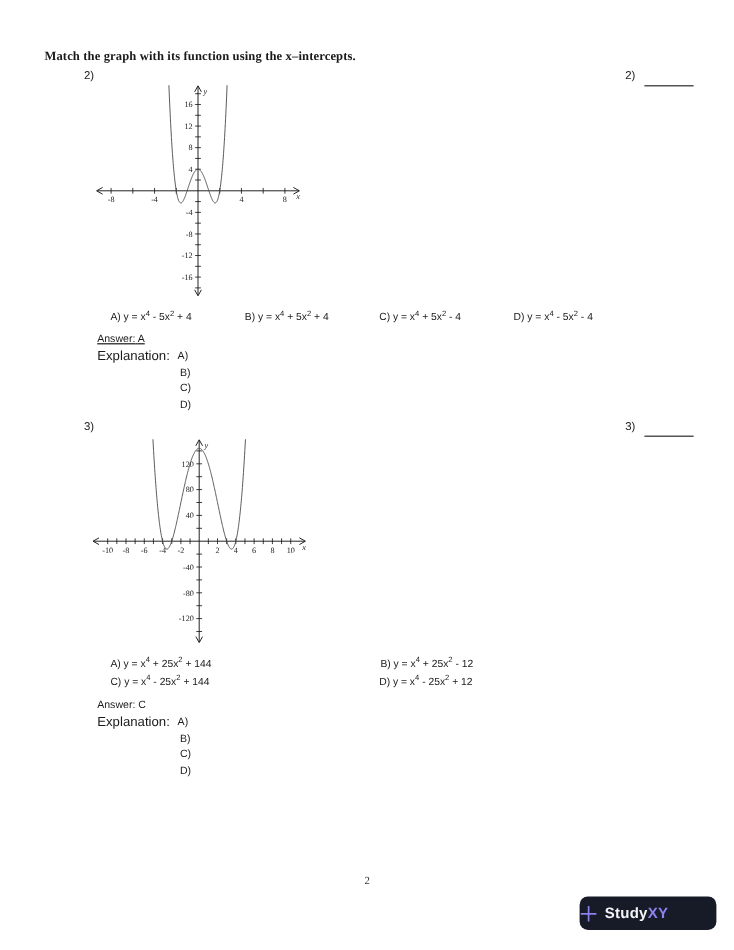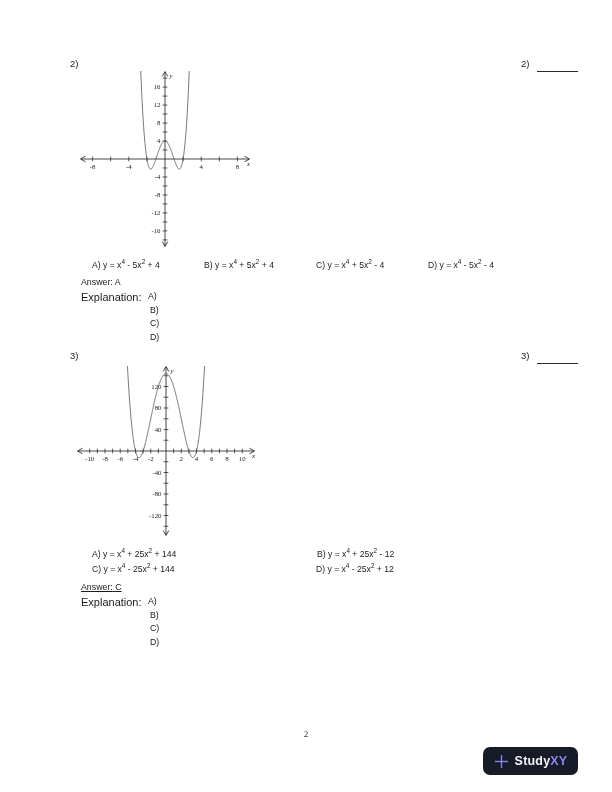--- a/index.html
+++ b/index.html
@@ -18,33 +18,34 @@
   .choice sup,.eq sup{font-size:74%;}
   .ans{position:absolute;font-size:8.8px;}
   .expl-label{position:absolute;font-size:11px;}
   .expl-item{position:absolute;font-size:8.8px;}
   .blankline{position:absolute;border-bottom:1px solid #2b2b2b;height:0;}
   .pagenum{
     position:absolute;left:0;top:729px;width:612px;text-align:center;
     font-size:9px;font-family:"Liberation Serif",serif;color:#333;
   }
   .logo{
-    position:absolute;left:483px;top:747px;width:95px;height:28px;
+    position:absolute;left:483px;top:747px;width:114px;height:28px;
     background:#171a27;border-radius:7px;
-    display:flex;align-items:center;justify-content:center;gap:6px;
+    display:flex;align-items:center;gap:6px;
   }
   .logo-plus{display:block;}
   .logo-text{font-size:12.5px;font-weight:bold;color:#f4f4f8;letter-spacing:.2px;}
   .logo-text .xy{color:#8b82ee;}
 </style>
 </head>
 <body>
 
 <div class="sheet">
 
+  <div class="title">Match the graph with its function using the x–intercepts.</div>
 
   <div class="qnum" style="left:70px;top:58px;">2)</div>
   <div class="qnum" style="left:521px;top:58px;">2)</div>
   <div class="blankline" style="left:537px;top:71px;width:41px;"></div>
 
   <div class="graph" style="left:79px;top:70px;width:172px;height:178px;"><svg width="172" height="178" viewBox="0 0 172 178">
         <defs>
           <clipPath id="clip0">
             <rect x="1" y="1" width="170" height="176"></rect>
           </clipPath>
@@ -96,21 +97,21 @@
         <text x="171" y="96" text-anchor="end" font-family="&quot;Liberation Serif&quot;,serif" font-size="6.8" font-style="italic" fill="#1a1a1a">x</text>
         <text x="90.5" y="8" text-anchor="start" font-family="&quot;Liberation Serif&quot;,serif" font-size="6.8" font-style="italic" fill="#1a1a1a">y</text>
         <path d=" M 34.40 -3943.64 L 34.61 -3871.13 L 34.83 -3799.57 L 35.04 -3728.95 L 35.26 -3659.28 L 35.47 -3590.53 L 35.69 -3522.71 L 35.90 -3455.80 L 36.12 -3389.80 L 36.33 -3324.70 L 36.55 -3260.48 L 36.76 -3197.15 L 36.98 -3134.70 L 37.19 -3073.11 L 37.41 -3012.38 L 37.62 -2952.50 L 37.84 -2893.46 L 38.05 -2835.26 L 38.27 -2777.89 L 38.48 -2721.34 L 38.70 -2665.60 L 38.91 -2610.67 L 39.13 -2556.53 L 39.34 -2503.19 L 39.56 -2450.62 L 39.77 -2398.84 L 39.99 -2347.82 L 40.20 -2297.56 L 40.42 -2248.05 L 40.63 -2199.29 L 40.85 -2151.27 L 41.06 -2103.98 L 41.28 -2057.42 L 41.49 -2011.57 L 41.71 -1966.43 L 41.92 -1922.00 L 42.14 -1878.26 L 42.35 -1835.21 L 42.57 -1792.84 L 42.78 -1751.15 L 43.00 -1710.12 L 43.21 -1669.76 L 43.43 -1630.05 L 43.64 -1590.98 L 43.86 -1552.56 L 44.07 -1514.77 L 44.29 -1477.61 L 44.50 -1441.07 L 44.72 -1405.15 L 44.93 -1369.83 L 45.15 -1335.11 L 45.36 -1300.99 L 45.58 -1267.45 L 45.79 -1234.49 L 46.01 -1202.11 L 46.22 -1170.30 L 46.44 -1139.05 L 46.65 -1108.36 L 46.87 -1078.21 L 47.08 -1048.61 L 47.30 -1019.55 L 47.51 -991.01 L 47.73 -963.00 L 47.94 -935.51 L 48.16 -908.53 L 48.37 -882.06 L 48.59 -856.09 L 48.80 -830.61 L 49.02 -805.62 L 49.23 -781.11 L 49.45 -757.08 L 49.66 -733.52 L 49.88 -710.42 L 50.09 -687.79 L 50.31 -665.60 L 50.52 -643.87 L 50.74 -622.57 L 50.95 -601.71 L 51.17 -581.29 L 51.38 -561.29 L 51.60 -541.70 L 51.81 -522.53 L 52.03 -503.77 L 52.24 -485.42 L 52.46 -467.46 L 52.67 -449.89 L 52.89 -432.71 L 53.10 -415.91 L 53.32 -399.49 L 53.53 -383.44 L 53.75 -367.75 L 53.96 -352.43 L 54.18 -337.46 L 54.39 -322.84 L 54.61 -308.57 L 54.82 -294.64 L 55.04 -281.04 L 55.25 -267.78 L 55.47 -254.83 L 55.68 -242.21 L 55.90 -229.91 L 56.11 -217.92 L 56.33 -206.23 L 56.54 -194.85 L 56.76 -183.76 L 56.97 -172.96 L 57.19 -162.45 L 57.40 -152.23 L 57.62 -142.28 L 57.83 -132.60 L 58.05 -123.20 L 58.26 -114.06 L 58.48 -105.18 L 58.69 -96.55 L 58.91 -88.18 L 59.12 -80.05 L 59.34 -72.17 L 59.55 -64.53 L 59.77 -57.12 L 59.98 -49.94 L 60.20 -42.98 L 60.41 -36.25 L 60.63 -29.74 L 60.84 -23.43 L 61.06 -17.34 L 61.27 -11.46 L 61.49 -5.77 L 61.70 -0.29 L 61.92 5.01 L 62.13 10.11 L 62.35 15.03 L 62.56 19.76 L 62.78 24.32 L 62.99 28.70 L 63.21 32.91 L 63.42 36.95 L 63.64 40.83 L 63.85 44.55 L 64.07 48.11 L 64.28 51.52 L 64.50 54.78 L 64.71 57.89 L 64.93 60.86 L 65.14 63.69 L 65.36 66.38 L 65.57 68.95 L 65.79 71.38 L 66.00 73.68 L 66.22 75.87 L 66.43 77.93 L 66.65 79.87 L 66.86 81.71 L 67.08 83.43 L 67.29 85.04 L 67.51 86.55 L 67.72 87.96 L 67.94 89.27 L 68.15 90.48 L 68.37 91.60 L 68.58 92.63 L 68.80 93.58 L 69.01 94.43 L 69.23 95.21 L 69.44 95.91 L 69.66 96.53 L 69.87 97.08 L 70.09 97.56 L 70.30 97.96 L 70.52 98.31 L 70.73 98.58 L 70.95 98.80 L 71.16 98.96 L 71.38 99.06 L 71.59 99.11 L 71.81 99.11 L 72.02 99.05 L 72.24 98.95 L 72.45 98.81 L 72.67 98.62 L 72.88 98.39 L 73.10 98.12 L 73.31 97.82 L 73.53 97.48 L 73.74 97.11 L 73.96 96.71 L 74.17 96.28 L 74.39 95.83 L 74.60 95.35 L 74.82 94.84 L 75.03 94.32 L 75.25 93.77 L 75.46 93.21 L 75.68 92.64 L 75.89 92.05 L 76.11 91.44 L 76.32 90.83 L 76.54 90.20 L 76.75 89.57 L 76.97 88.93 L 77.18 88.29 L 77.40 87.64 L 77.61 86.99 L 77.83 86.34 L 78.04 85.69 L 78.26 85.05 L 78.47 84.40 L 78.69 83.76 L 78.90 83.13 L 79.12 82.50 L 79.33 81.88 L 79.55 81.27 L 79.76 80.67 L 79.98 80.08 L 80.19 79.50 L 80.41 78.94 L 80.62 78.38 L 80.84 77.85 L 81.05 77.33 L 81.27 76.82 L 81.48 76.33 L 81.70 75.86 L 81.91 75.41 L 82.13 74.98 L 82.34 74.56 L 82.56 74.17 L 82.77 73.80 L 82.99 73.45 L 83.20 73.12 L 83.42 72.82 L 83.63 72.53 L 83.85 72.27 L 84.06 72.04 L 84.28 71.83 L 84.49 71.64 L 84.71 71.47 L 84.92 71.34 L 85.14 71.22 L 85.35 71.13 L 85.57 71.07 L 85.78 71.03 L 86.00 71.02 L 86.21 71.03 L 86.43 71.07 L 86.64 71.13 L 86.86 71.22 L 87.07 71.34 L 87.29 71.47 L 87.50 71.64 L 87.72 71.83 L 87.93 72.04 L 88.15 72.27 L 88.36 72.53 L 88.58 72.82 L 88.79 73.12 L 89.01 73.45 L 89.22 73.80 L 89.44 74.17 L 89.65 74.56 L 89.87 74.98 L 90.08 75.41 L 90.30 75.86 L 90.51 76.33 L 90.73 76.82 L 90.94 77.33 L 91.16 77.85 L 91.37 78.38 L 91.59 78.94 L 91.80 79.50 L 92.02 80.08 L 92.23 80.67 L 92.45 81.27 L 92.66 81.88 L 92.88 82.50 L 93.09 83.13 L 93.31 83.76 L 93.52 84.40 L 93.74 85.05 L 93.95 85.69 L 94.17 86.34 L 94.38 86.99 L 94.60 87.64 L 94.81 88.29 L 95.03 88.93 L 95.24 89.57 L 95.46 90.20 L 95.67 90.83 L 95.89 91.44 L 96.10 92.05 L 96.32 92.64 L 96.53 93.21 L 96.75 93.77 L 96.96 94.32 L 97.18 94.84 L 97.39 95.35 L 97.61 95.83 L 97.82 96.28 L 98.04 96.71 L 98.25 97.11 L 98.47 97.48 L 98.68 97.82 L 98.90 98.12 L 99.11 98.39 L 99.33 98.62 L 99.54 98.81 L 99.76 98.95 L 99.97 99.05 L 100.19 99.11 L 100.40 99.11 L 100.62 99.06 L 100.83 98.96 L 101.05 98.80 L 101.26 98.58 L 101.48 98.31 L 101.69 97.96 L 101.91 97.56 L 102.12 97.08 L 102.34 96.53 L 102.55 95.91 L 102.77 95.21 L 102.98 94.43 L 103.20 93.58 L 103.41 92.63 L 103.63 91.60 L 103.84 90.48 L 104.06 89.27 L 104.27 87.96 L 104.49 86.55 L 104.70 85.04 L 104.92 83.43 L 105.13 81.71 L 105.35 79.87 L 105.56 77.93 L 105.78 75.87 L 105.99 73.68 L 106.21 71.38 L 106.42 68.95 L 106.64 66.38 L 106.85 63.69 L 107.07 60.86 L 107.28 57.89 L 107.50 54.78 L 107.71 51.52 L 107.93 48.11 L 108.14 44.55 L 108.36 40.83 L 108.57 36.95 L 108.79 32.91 L 109.00 28.70 L 109.22 24.32 L 109.43 19.76 L 109.65 15.03 L 109.86 10.11 L 110.08 5.01 L 110.29 -0.29 L 110.51 -5.77 L 110.72 -11.46 L 110.94 -17.34 L 111.15 -23.43 L 111.37 -29.74 L 111.58 -36.25 L 111.80 -42.98 L 112.01 -49.94 L 112.23 -57.12 L 112.44 -64.53 L 112.66 -72.17 L 112.87 -80.05 L 113.09 -88.18 L 113.30 -96.55 L 113.52 -105.18 L 113.73 -114.06 L 113.95 -123.20 L 114.16 -132.60 L 114.38 -142.28 L 114.59 -152.23 L 114.81 -162.45 L 115.02 -172.96 L 115.24 -183.76 L 115.45 -194.85 L 115.67 -206.23 L 115.88 -217.92 L 116.10 -229.91 L 116.31 -242.21 L 116.53 -254.83 L 116.74 -267.78 L 116.96 -281.04 L 117.17 -294.64 L 117.39 -308.57 L 117.60 -322.84 L 117.82 -337.46 L 118.03 -352.43 L 118.25 -367.75 L 118.46 -383.44 L 118.68 -399.49 L 118.89 -415.91 L 119.11 -432.71 L 119.32 -449.89 L 119.54 -467.46 L 119.75 -485.42 L 119.97 -503.77 L 120.18 -522.53 L 120.40 -541.70 L 120.61 -561.29 L 120.83 -581.29 L 121.04 -601.71 L 121.26 -622.57 L 121.47 -643.87 L 121.69 -665.60 L 121.90 -687.79 L 122.12 -710.42 L 122.33 -733.52 L 122.55 -757.08 L 122.76 -781.11 L 122.98 -805.62 L 123.19 -830.61 L 123.41 -856.09 L 123.62 -882.06 L 123.84 -908.53 L 124.05 -935.51 L 124.27 -963.00 L 124.48 -991.01 L 124.70 -1019.55 L 124.91 -1048.61 L 125.13 -1078.21 L 125.34 -1108.36 L 125.56 -1139.05 L 125.77 -1170.30 L 125.99 -1202.11 L 126.20 -1234.49 L 126.42 -1267.45 L 126.63 -1300.99 L 126.85 -1335.11 L 127.06 -1369.83 L 127.28 -1405.15 L 127.49 -1441.07 L 127.71 -1477.61 L 127.92 -1514.77 L 128.14 -1552.56 L 128.35 -1590.98 L 128.57 -1630.05 L 128.78 -1669.76 L 129.00 -1710.12 L 129.21 -1751.15 L 129.43 -1792.84 L 129.64 -1835.21 L 129.86 -1878.26 L 130.07 -1922.00 L 130.29 -1966.43 L 130.50 -2011.57 L 130.72 -2057.42 L 130.93 -2103.98 L 131.15 -2151.27 L 131.36 -2199.29 L 131.58 -2248.05 L 131.79 -2297.56 L 132.01 -2347.82 L 132.22 -2398.84 L 132.44 -2450.62 L 132.65 -2503.19 L 132.87 -2556.53 L 133.08 -2610.67 L 133.30 -2665.60 L 133.51 -2721.34 L 133.73 -2777.89 L 133.94 -2835.26 L 134.16 -2893.46 L 134.37 -2952.50 L 134.59 -3012.38 L 134.80 -3073.11 L 135.02 -3134.70 L 135.23 -3197.15 L 135.45 -3260.48 L 135.66 -3324.70 L 135.88 -3389.80 L 136.09 -3455.80 L 136.31 -3522.71 L 136.52 -3590.53 L 136.74 -3659.28 L 136.95 -3728.95 L 137.17 -3799.57 L 137.38 -3871.13 L 137.60 -3943.64" fill="none" stroke="#4a4a4a" stroke-width="0.75" stroke-linejoin="round" clip-path="url(#clip0)"></path>
       </svg></div>
 
   <span class="choice" style="left:92px;top:258px;">A) y = x<sup>4</sup> - 5x<sup>2</sup> + 4</span>
   <span class="choice" style="left:204px;top:258px;">B) y = x<sup>4</sup> + 5x<sup>2</sup> + 4</span>
   <span class="choice" style="left:316px;top:258px;">C) y = x<sup>4</sup> + 5x<sup>2</sup> - 4</span>
   <span class="choice" style="left:428px;top:258px;">D) y = x<sup>4</sup> - 5x<sup>2</sup> - 4</span>
 
-  <span class="ans" style="left:81px;top:277px;"><span>Answer:</span> <span>A</span></span>
+  <span class="ans" style="left:81px;top:277px;text-decoration:underline;"><span>Answer:</span> <span>A</span></span>
 
   <span class="expl-label" style="left:81px;top:291px;">Explanation:</span>
   <span class="expl-item" style="left:148px;top:291px;">A)</span>
   <span class="expl-item" style="left:150px;top:305px;">B)</span>
   <span class="expl-item" style="left:150px;top:318px;">C)</span>
   <span class="expl-item" style="left:150px;top:332px;">D)</span>
 
   <div class="qnum" style="left:70px;top:350px;">3)</div>
   <div class="qnum" style="left:521px;top:350px;">3)</div>
   <div class="blankline" style="left:537px;top:363px;width:41px;"></div>
@@ -180,21 +181,21 @@
         <text x="179" y="93" text-anchor="end" font-family="&quot;Liberation Serif&quot;,serif" font-size="6.8" font-style="italic" fill="#1a1a1a">x</text>
         <text x="94.5" y="8" text-anchor="start" font-family="&quot;Liberation Serif&quot;,serif" font-size="6.8" font-style="italic" fill="#1a1a1a">y</text>
         <path d=" M 13.95 -3968.35 L 14.18 -3913.65 L 14.40 -3859.48 L 14.63 -3805.84 L 14.85 -3752.72 L 15.08 -3700.12 L 15.30 -3648.04 L 15.53 -3596.48 L 15.75 -3545.43 L 15.98 -3494.88 L 16.20 -3444.84 L 16.43 -3395.31 L 16.65 -3346.27 L 16.88 -3297.73 L 17.10 -3249.68 L 17.33 -3202.12 L 17.55 -3155.05 L 17.78 -3108.46 L 18.00 -3062.35 L 18.23 -3016.72 L 18.45 -2971.56 L 18.68 -2926.87 L 18.90 -2882.65 L 19.13 -2838.89 L 19.35 -2795.59 L 19.58 -2752.76 L 19.80 -2710.37 L 20.03 -2668.44 L 20.25 -2626.96 L 20.48 -2585.93 L 20.70 -2545.34 L 20.93 -2505.18 L 21.15 -2465.47 L 21.38 -2426.19 L 21.60 -2387.34 L 21.83 -2348.92 L 22.05 -2310.92 L 22.28 -2273.34 L 22.50 -2236.19 L 22.73 -2199.45 L 22.95 -2163.12 L 23.18 -2127.21 L 23.40 -2091.70 L 23.63 -2056.60 L 23.85 -2021.89 L 24.08 -1987.59 L 24.30 -1953.69 L 24.53 -1920.17 L 24.75 -1887.05 L 24.98 -1854.31 L 25.20 -1821.96 L 25.43 -1789.99 L 25.65 -1758.40 L 25.88 -1727.18 L 26.10 -1696.34 L 26.33 -1665.87 L 26.55 -1635.77 L 26.78 -1606.03 L 27.00 -1576.66 L 27.23 -1547.64 L 27.45 -1518.98 L 27.68 -1490.68 L 27.90 -1462.72 L 28.13 -1435.12 L 28.35 -1407.86 L 28.58 -1380.95 L 28.80 -1354.37 L 29.03 -1328.13 L 29.25 -1302.23 L 29.48 -1276.66 L 29.70 -1251.43 L 29.93 -1226.51 L 30.15 -1201.93 L 30.38 -1177.66 L 30.60 -1153.72 L 30.83 -1130.09 L 31.05 -1106.78 L 31.28 -1083.78 L 31.50 -1061.09 L 31.73 -1038.70 L 31.95 -1016.62 L 32.18 -994.84 L 32.40 -973.37 L 32.63 -952.18 L 32.85 -931.29 L 33.08 -910.70 L 33.30 -890.39 L 33.53 -870.37 L 33.75 -850.63 L 33.98 -831.18 L 34.20 -812.00 L 34.43 -793.11 L 34.65 -774.48 L 34.88 -756.13 L 35.10 -738.05 L 35.33 -720.24 L 35.55 -702.69 L 35.78 -685.40 L 36.00 -668.38 L 36.23 -651.61 L 36.45 -635.10 L 36.68 -618.84 L 36.90 -602.83 L 37.13 -587.07 L 37.35 -571.56 L 37.58 -556.29 L 37.80 -541.27 L 38.03 -526.48 L 38.25 -511.93 L 38.48 -497.62 L 38.70 -483.53 L 38.93 -469.68 L 39.15 -456.06 L 39.38 -442.66 L 39.60 -429.49 L 39.83 -416.54 L 40.05 -403.81 L 40.28 -391.29 L 40.50 -378.99 L 40.73 -366.91 L 40.95 -355.03 L 41.18 -343.36 L 41.40 -331.90 L 41.63 -320.65 L 41.85 -309.59 L 42.08 -298.74 L 42.30 -288.09 L 42.53 -277.63 L 42.75 -267.36 L 42.98 -257.29 L 43.20 -247.41 L 43.43 -237.72 L 43.65 -228.21 L 43.88 -218.88 L 44.10 -209.74 L 44.33 -200.78 L 44.55 -191.99 L 44.78 -183.38 L 45.00 -174.95 L 45.23 -166.69 L 45.45 -158.59 L 45.68 -150.67 L 45.90 -142.91 L 46.13 -135.32 L 46.35 -127.88 L 46.58 -120.61 L 46.80 -113.50 L 47.03 -106.54 L 47.25 -99.74 L 47.48 -93.09 L 47.70 -86.60 L 47.93 -80.25 L 48.15 -74.05 L 48.38 -67.99 L 48.60 -62.08 L 48.83 -56.31 L 49.05 -50.68 L 49.28 -45.19 L 49.50 -39.84 L 49.73 -34.62 L 49.95 -29.53 L 50.18 -24.58 L 50.40 -19.75 L 50.63 -15.06 L 50.85 -10.49 L 51.08 -6.04 L 51.30 -1.72 L 51.53 2.49 L 51.75 6.57 L 51.98 10.53 L 52.20 14.38 L 52.43 18.12 L 52.65 21.74 L 52.88 25.25 L 53.10 28.65 L 53.33 31.94 L 53.55 35.13 L 53.78 38.21 L 54.00 41.19 L 54.23 44.07 L 54.45 46.84 L 54.68 49.52 L 54.90 52.10 L 55.13 54.59 L 55.35 56.98 L 55.58 59.28 L 55.80 61.49 L 56.03 63.61 L 56.25 65.64 L 56.48 67.58 L 56.70 69.44 L 56.93 71.22 L 57.15 72.91 L 57.38 74.52 L 57.60 76.05 L 57.83 77.51 L 58.05 78.89 L 58.28 80.19 L 58.50 81.42 L 58.73 82.58 L 58.95 83.67 L 59.18 84.68 L 59.40 85.63 L 59.63 86.52 L 59.85 87.33 L 60.08 88.08 L 60.30 88.77 L 60.53 89.40 L 60.75 89.97 L 60.98 90.47 L 61.20 90.92 L 61.43 91.32 L 61.65 91.65 L 61.88 91.94 L 62.10 92.17 L 62.33 92.35 L 62.55 92.47 L 62.78 92.55 L 63.00 92.58 L 63.23 92.57 L 63.45 92.51 L 63.68 92.40 L 63.90 92.25 L 64.13 92.06 L 64.35 91.82 L 64.58 91.55 L 64.80 91.24 L 65.03 90.89 L 65.25 90.50 L 65.48 90.08 L 65.70 89.62 L 65.93 89.13 L 66.15 88.60 L 66.38 88.05 L 66.60 87.46 L 66.83 86.85 L 67.05 86.20 L 67.28 85.53 L 67.50 84.83 L 67.73 84.11 L 67.95 83.36 L 68.18 82.59 L 68.40 81.80 L 68.63 80.98 L 68.85 80.15 L 69.08 79.29 L 69.30 78.42 L 69.53 77.52 L 69.75 76.61 L 69.98 75.69 L 70.20 74.75 L 70.43 73.79 L 70.65 72.82 L 70.88 71.84 L 71.10 70.85 L 71.33 69.84 L 71.55 68.83 L 71.78 67.80 L 72.00 66.77 L 72.23 65.73 L 72.45 64.68 L 72.68 63.62 L 72.90 62.56 L 73.13 61.50 L 73.35 60.43 L 73.58 59.36 L 73.80 58.28 L 74.03 57.21 L 74.25 56.13 L 74.48 55.05 L 74.70 53.97 L 74.93 52.89 L 75.15 51.81 L 75.38 50.74 L 75.60 49.67 L 75.83 48.60 L 76.05 47.54 L 76.28 46.48 L 76.50 45.42 L 76.73 44.37 L 76.95 43.33 L 77.18 42.30 L 77.40 41.27 L 77.63 40.25 L 77.85 39.24 L 78.08 38.24 L 78.30 37.24 L 78.53 36.26 L 78.75 35.29 L 78.98 34.33 L 79.20 33.38 L 79.43 32.45 L 79.65 31.52 L 79.88 30.61 L 80.10 29.71 L 80.33 28.83 L 80.55 27.96 L 80.78 27.11 L 81.00 26.27 L 81.23 25.44 L 81.45 24.64 L 81.68 23.85 L 81.90 23.07 L 82.13 22.31 L 82.35 21.57 L 82.58 20.85 L 82.80 20.15 L 83.03 19.46 L 83.25 18.79 L 83.48 18.15 L 83.70 17.52 L 83.93 16.91 L 84.15 16.32 L 84.38 15.75 L 84.60 15.20 L 84.83 14.67 L 85.05 14.16 L 85.28 13.68 L 85.50 13.21 L 85.73 12.77 L 85.95 12.35 L 86.18 11.95 L 86.40 11.57 L 86.63 11.21 L 86.85 10.88 L 87.08 10.56 L 87.30 10.28 L 87.53 10.01 L 87.75 9.77 L 87.98 9.54 L 88.20 9.35 L 88.43 9.17 L 88.65 9.02 L 88.88 8.89 L 89.10 8.79 L 89.33 8.71 L 89.55 8.65 L 89.78 8.61 L 90.00 8.60 L 90.23 8.61 L 90.45 8.65 L 90.68 8.71 L 90.90 8.79 L 91.13 8.89 L 91.35 9.02 L 91.58 9.17 L 91.80 9.35 L 92.03 9.54 L 92.25 9.77 L 92.48 10.01 L 92.70 10.28 L 92.93 10.56 L 93.15 10.88 L 93.38 11.21 L 93.60 11.57 L 93.83 11.95 L 94.05 12.35 L 94.28 12.77 L 94.50 13.21 L 94.73 13.68 L 94.95 14.16 L 95.18 14.67 L 95.40 15.20 L 95.63 15.75 L 95.85 16.32 L 96.08 16.91 L 96.30 17.52 L 96.53 18.15 L 96.75 18.79 L 96.98 19.46 L 97.20 20.15 L 97.43 20.85 L 97.65 21.57 L 97.88 22.31 L 98.10 23.07 L 98.33 23.85 L 98.55 24.64 L 98.78 25.44 L 99.00 26.27 L 99.23 27.11 L 99.45 27.96 L 99.68 28.83 L 99.90 29.71 L 100.13 30.61 L 100.35 31.52 L 100.58 32.45 L 100.80 33.38 L 101.03 34.33 L 101.25 35.29 L 101.48 36.26 L 101.70 37.24 L 101.93 38.24 L 102.15 39.24 L 102.38 40.25 L 102.60 41.27 L 102.83 42.30 L 103.05 43.33 L 103.28 44.37 L 103.50 45.42 L 103.73 46.48 L 103.95 47.54 L 104.18 48.60 L 104.40 49.67 L 104.63 50.74 L 104.85 51.81 L 105.08 52.89 L 105.30 53.97 L 105.53 55.05 L 105.75 56.13 L 105.98 57.21 L 106.20 58.28 L 106.43 59.36 L 106.65 60.43 L 106.88 61.50 L 107.10 62.56 L 107.33 63.62 L 107.55 64.68 L 107.78 65.73 L 108.00 66.77 L 108.23 67.80 L 108.45 68.83 L 108.68 69.84 L 108.90 70.85 L 109.13 71.84 L 109.35 72.82 L 109.58 73.79 L 109.80 74.75 L 110.03 75.69 L 110.25 76.61 L 110.48 77.52 L 110.70 78.42 L 110.93 79.29 L 111.15 80.15 L 111.38 80.98 L 111.60 81.80 L 111.83 82.59 L 112.05 83.36 L 112.28 84.11 L 112.50 84.83 L 112.73 85.53 L 112.95 86.20 L 113.18 86.85 L 113.40 87.46 L 113.63 88.05 L 113.85 88.60 L 114.08 89.13 L 114.30 89.62 L 114.53 90.08 L 114.75 90.50 L 114.98 90.89 L 115.20 91.24 L 115.43 91.55 L 115.65 91.82 L 115.88 92.06 L 116.10 92.25 L 116.33 92.40 L 116.55 92.51 L 116.78 92.57 L 117.00 92.58 L 117.23 92.55 L 117.45 92.47 L 117.68 92.35 L 117.90 92.17 L 118.13 91.94 L 118.35 91.65 L 118.58 91.32 L 118.80 90.92 L 119.03 90.47 L 119.25 89.97 L 119.48 89.40 L 119.70 88.77 L 119.93 88.08 L 120.15 87.33 L 120.38 86.52 L 120.60 85.63 L 120.83 84.68 L 121.05 83.67 L 121.28 82.58 L 121.50 81.42 L 121.73 80.19 L 121.95 78.89 L 122.18 77.51 L 122.40 76.05 L 122.63 74.52 L 122.85 72.91 L 123.08 71.22 L 123.30 69.44 L 123.53 67.58 L 123.75 65.64 L 123.98 63.61 L 124.20 61.49 L 124.43 59.28 L 124.65 56.98 L 124.88 54.59 L 125.10 52.10 L 125.33 49.52 L 125.55 46.84 L 125.78 44.07 L 126.00 41.19 L 126.23 38.21 L 126.45 35.13 L 126.68 31.94 L 126.90 28.65 L 127.13 25.25 L 127.35 21.74 L 127.58 18.12 L 127.80 14.38 L 128.03 10.53 L 128.25 6.57 L 128.48 2.49 L 128.70 -1.72 L 128.93 -6.04 L 129.15 -10.49 L 129.38 -15.06 L 129.60 -19.75 L 129.83 -24.58 L 130.05 -29.53 L 130.28 -34.62 L 130.50 -39.84 L 130.73 -45.19 L 130.95 -50.68 L 131.18 -56.31 L 131.40 -62.08 L 131.63 -67.99 L 131.85 -74.05 L 132.08 -80.25 L 132.30 -86.60 L 132.53 -93.09 L 132.75 -99.74 L 132.98 -106.54 L 133.20 -113.50 L 133.43 -120.61 L 133.65 -127.88 L 133.88 -135.32 L 134.10 -142.91 L 134.33 -150.67 L 134.55 -158.59 L 134.78 -166.69 L 135.00 -174.95 L 135.23 -183.38 L 135.45 -191.99 L 135.68 -200.78 L 135.90 -209.74 L 136.13 -218.88 L 136.35 -228.21 L 136.58 -237.72 L 136.80 -247.41 L 137.03 -257.29 L 137.25 -267.36 L 137.48 -277.63 L 137.70 -288.09 L 137.93 -298.74 L 138.15 -309.59 L 138.38 -320.65 L 138.60 -331.90 L 138.83 -343.36 L 139.05 -355.03 L 139.28 -366.91 L 139.50 -378.99 L 139.73 -391.29 L 139.95 -403.81 L 140.18 -416.54 L 140.40 -429.49 L 140.62 -442.66 L 140.85 -456.06 L 141.07 -469.68 L 141.30 -483.53 L 141.53 -497.62 L 141.75 -511.93 L 141.97 -526.48 L 142.20 -541.27 L 142.42 -556.29 L 142.65 -571.56 L 142.87 -587.07 L 143.10 -602.83 L 143.32 -618.84 L 143.55 -635.10 L 143.77 -651.61 L 144.00 -668.38 L 144.22 -685.40 L 144.45 -702.69 L 144.67 -720.24 L 144.90 -738.05 L 145.12 -756.13 L 145.35 -774.48 L 145.57 -793.11 L 145.80 -812.00 L 146.02 -831.18 L 146.25 -850.63 L 146.47 -870.37 L 146.70 -890.39 L 146.92 -910.70 L 147.15 -931.29 L 147.37 -952.18 L 147.60 -973.37 L 147.82 -994.84 L 148.05 -1016.62 L 148.27 -1038.70 L 148.50 -1061.09 L 148.72 -1083.78 L 148.95 -1106.78 L 149.17 -1130.09 L 149.40 -1153.72 L 149.62 -1177.66 L 149.85 -1201.93 L 150.07 -1226.51 L 150.30 -1251.43 L 150.52 -1276.66 L 150.75 -1302.23 L 150.97 -1328.13 L 151.20 -1354.37 L 151.42 -1380.95 L 151.65 -1407.86 L 151.87 -1435.12 L 152.10 -1462.72 L 152.32 -1490.68 L 152.55 -1518.98 L 152.77 -1547.64 L 153.00 -1576.66 L 153.22 -1606.03 L 153.45 -1635.77 L 153.67 -1665.87 L 153.90 -1696.34 L 154.12 -1727.18 L 154.35 -1758.40 L 154.57 -1789.99 L 154.80 -1821.96 L 155.02 -1854.31 L 155.25 -1887.05 L 155.47 -1920.17 L 155.70 -1953.69 L 155.92 -1987.59 L 156.15 -2021.89 L 156.37 -2056.60 L 156.60 -2091.70 L 156.82 -2127.21 L 157.05 -2163.12 L 157.27 -2199.45 L 157.50 -2236.19 L 157.72 -2273.34 L 157.95 -2310.92 L 158.18 -2348.92 L 158.40 -2387.34 L 158.63 -2426.19 L 158.85 -2465.47 L 159.08 -2505.18 L 159.30 -2545.34 L 159.53 -2585.93 L 159.75 -2626.96 L 159.98 -2668.44 L 160.20 -2710.37 L 160.43 -2752.76 L 160.65 -2795.59 L 160.88 -2838.89 L 161.10 -2882.65 L 161.33 -2926.87 L 161.55 -2971.56 L 161.78 -3016.72 L 162.00 -3062.35 L 162.23 -3108.46 L 162.45 -3155.05 L 162.68 -3202.12 L 162.90 -3249.68 L 163.13 -3297.73 L 163.35 -3346.27 L 163.58 -3395.31 L 163.80 -3444.84 L 164.03 -3494.88 L 164.25 -3545.43 L 164.48 -3596.48 L 164.70 -3648.04 L 164.93 -3700.12 L 165.15 -3752.72 L 165.38 -3805.84 L 165.60 -3859.48 L 165.83 -3913.65 L 166.05 -3968.35" fill="none" stroke="#4a4a4a" stroke-width="0.75" stroke-linejoin="round" clip-path="url(#clip1)"></path>
       </svg></div>
 
   <span class="choice" style="left:92px;top:547px;">A) y = x<sup>4</sup> + 25x<sup>2</sup> + 144</span>
   <span class="choice" style="left:317px;top:547px;">B) y = x<sup>4</sup> + 25x<sup>2</sup> - 12</span>
   <span class="choice" style="left:92px;top:562px;">C) y = x<sup>4</sup> - 25x<sup>2</sup> + 144</span>
   <span class="choice" style="left:316px;top:562px;">D) y = x<sup>4</sup> - 25x<sup>2</sup> + 12</span>
 
-  <span class="ans" style="left:81px;top:582px;text-decoration:underline;"><span>Answer:</span> <span>C</span></span>
+  <span class="ans" style="left:81px;top:582px;"><span>Answer:</span> <span>C</span></span>
 
   <span class="expl-label" style="left:81px;top:596px;">Explanation:</span>
   <span class="expl-item" style="left:148px;top:596px;">A)</span>
   <span class="expl-item" style="left:150px;top:610px;">B)</span>
   <span class="expl-item" style="left:150px;top:623px;">C)</span>
   <span class="expl-item" style="left:150px;top:637px;">D)</span>
 
   <div class="pagenum">2</div>
 
   <div class="logo">

